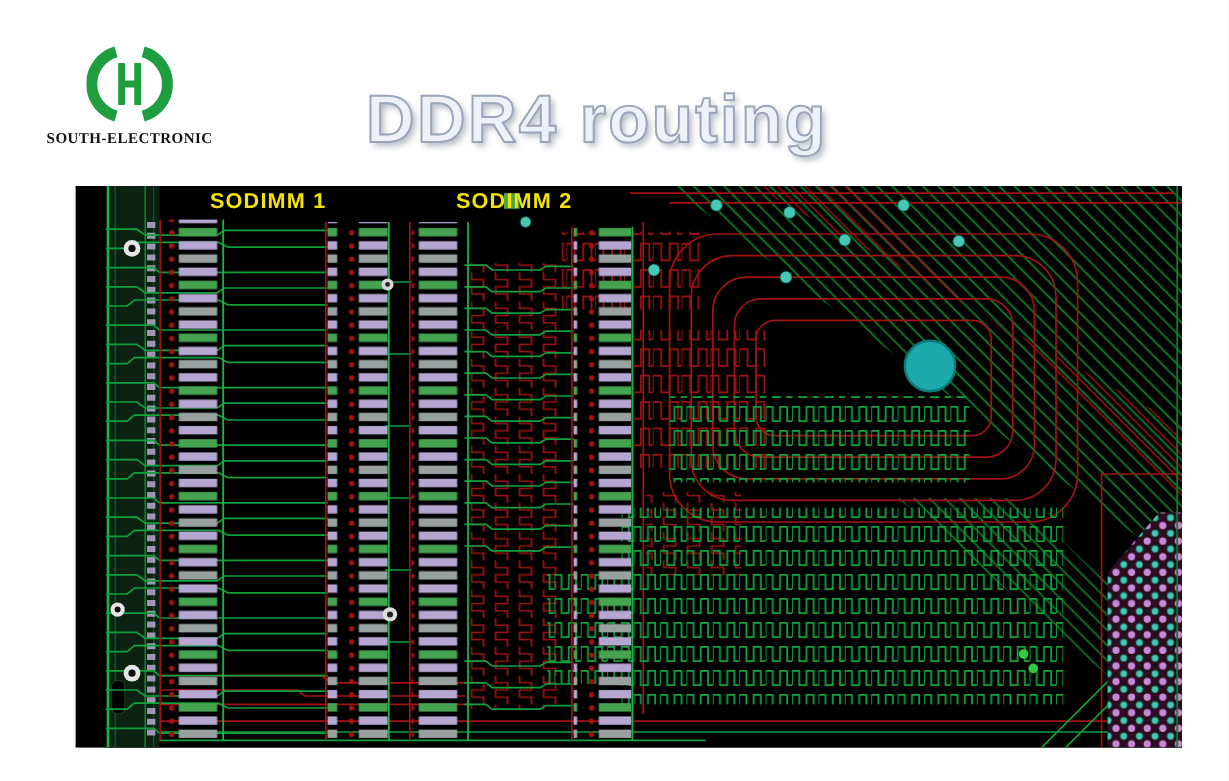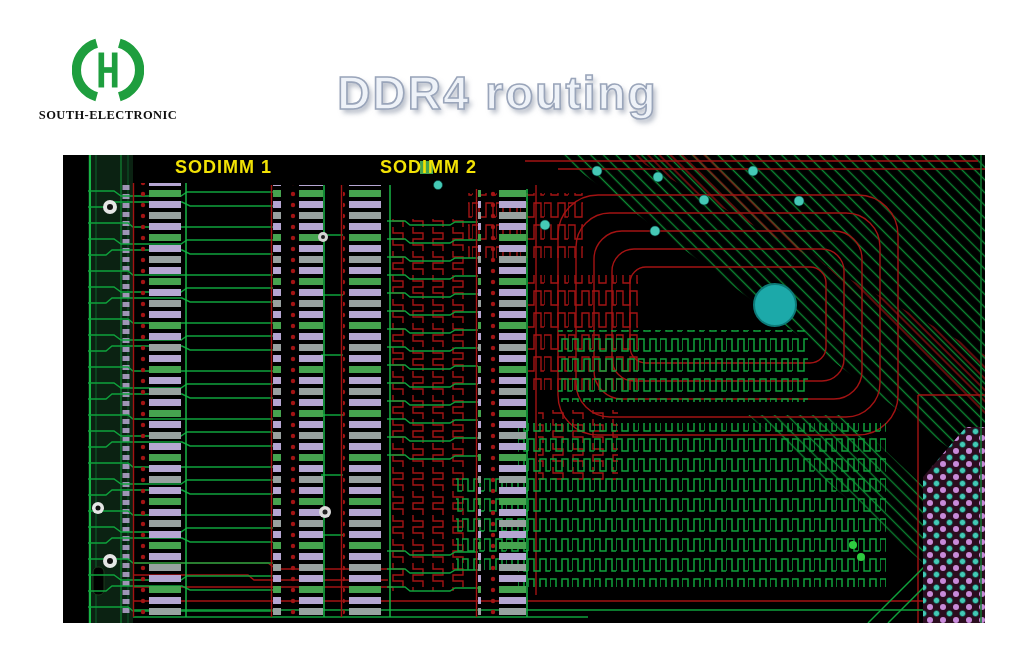--- a/index.html
+++ b/index.html
@@ -17,21 +17,21 @@
     --c-logo-green:#1e9e3e;
   }
   html,body{margin:0;padding:0;background:#fff;}
   .slide{position:relative;width:995px;height:651px;background:#ffffff;overflow:hidden;
          font-family:"Liberation Sans",sans-serif;}
   .logo-block{position:absolute;left:37px;top:34px;width:142px;text-align:center;}
   .logo-block svg{display:block;margin:0 auto;}
   .company-name{margin-top:2px;font-family:"Liberation Serif",serif;font-weight:bold;
                 font-size:12.5px;letter-spacing:.4px;color:#101010;white-space:nowrap;}
   .slide-title{position:absolute;left:0;right:0;top:66px;margin:0;text-align:center;
-               font-size:46px;font-weight:bold;letter-spacing:2px;color:#eef2f8;
+               font-size:56px;font-weight:bold;letter-spacing:2px;color:#eef2f8;
                -webkit-text-stroke:1.6px #9aa5ba;
                text-shadow:3px 4px 5px rgba(130,140,160,.6), 0 0 2px #ffffff;}
   .pcb{position:absolute;left:63px;top:155px;width:897px;height:468px;
        background:var(--c-board-bg);padding-left:25px;}
   .pcb svg{display:block;}
   
   .tg{stroke:var(--c-trace-green);stroke-width:1.4;fill:none;}
   .tgb{stroke:var(--c-edge-green);stroke-width:1.5;fill:none;}
   .tr{stroke:var(--c-trace-red);stroke-width:1.4;fill:none;}
   .sg{stroke:var(--c-trace-green);stroke-width:1.5;fill:none;}

